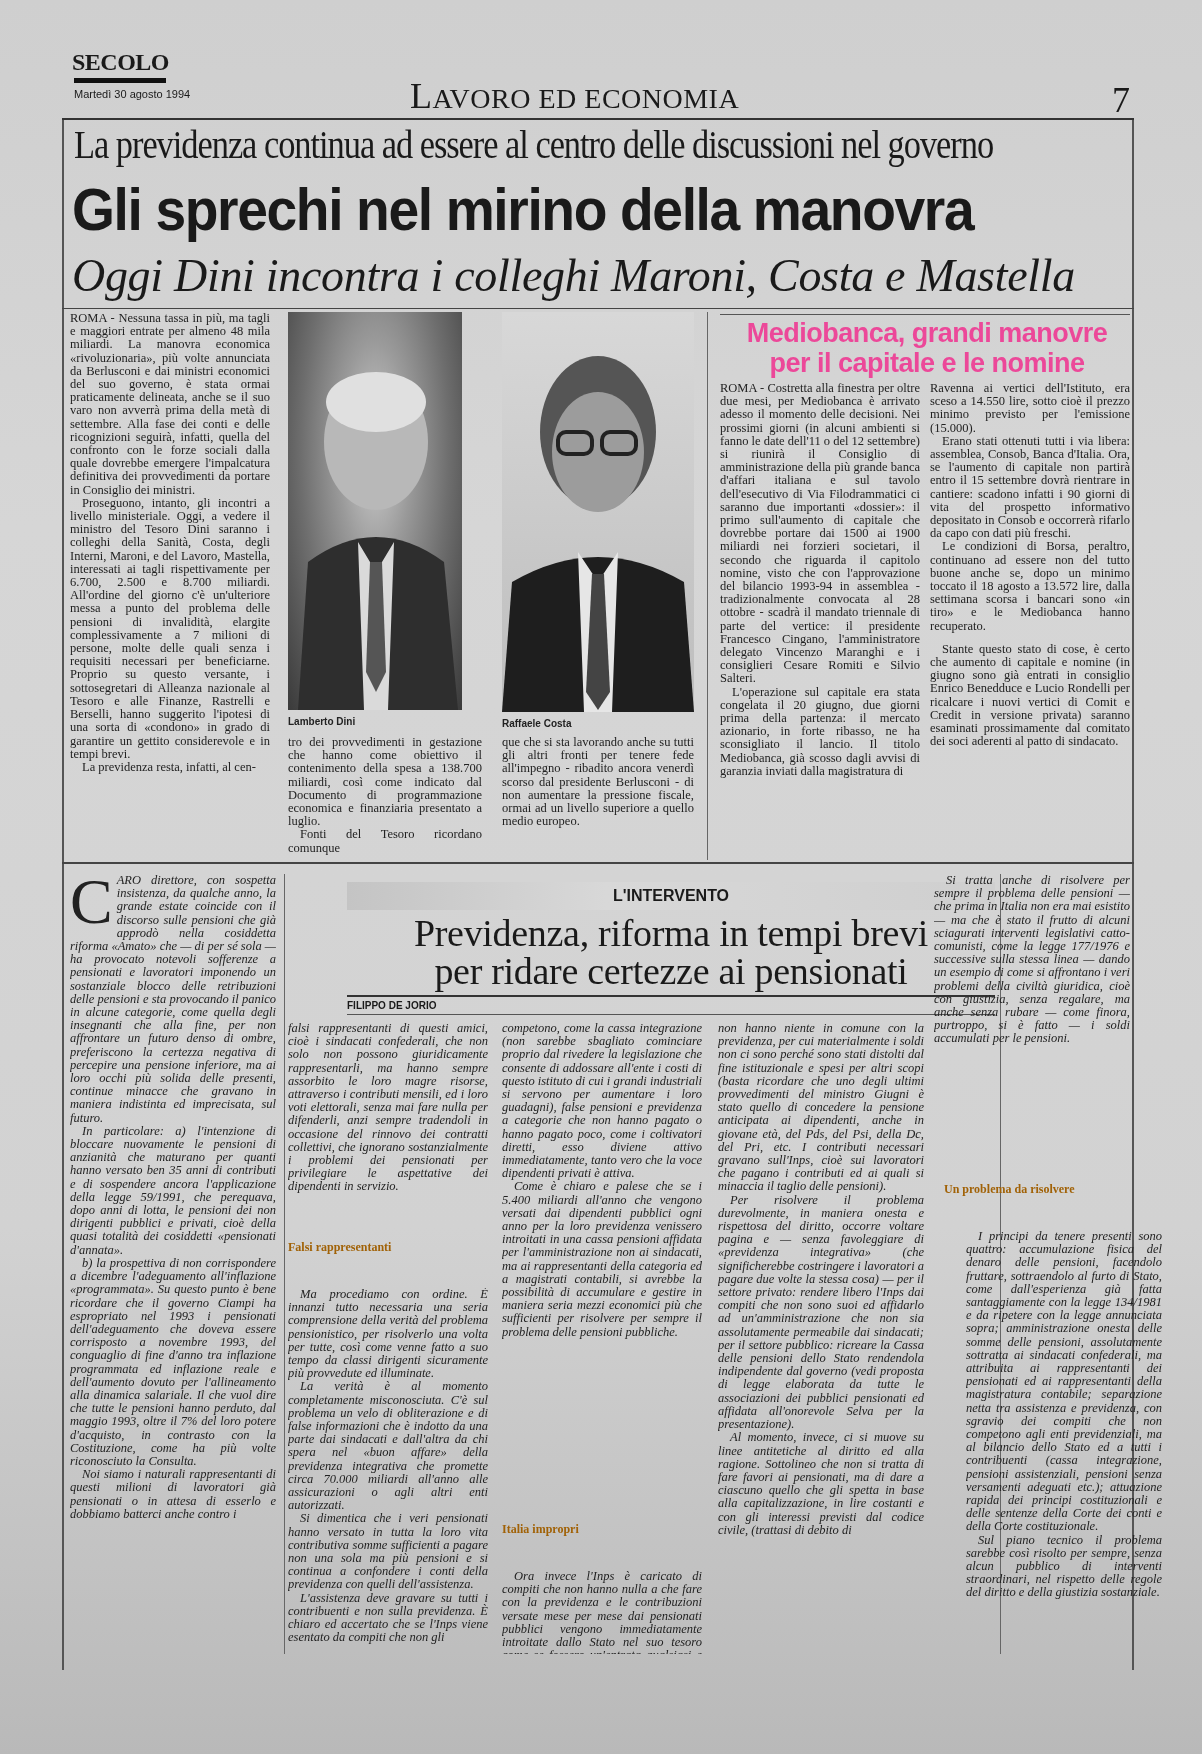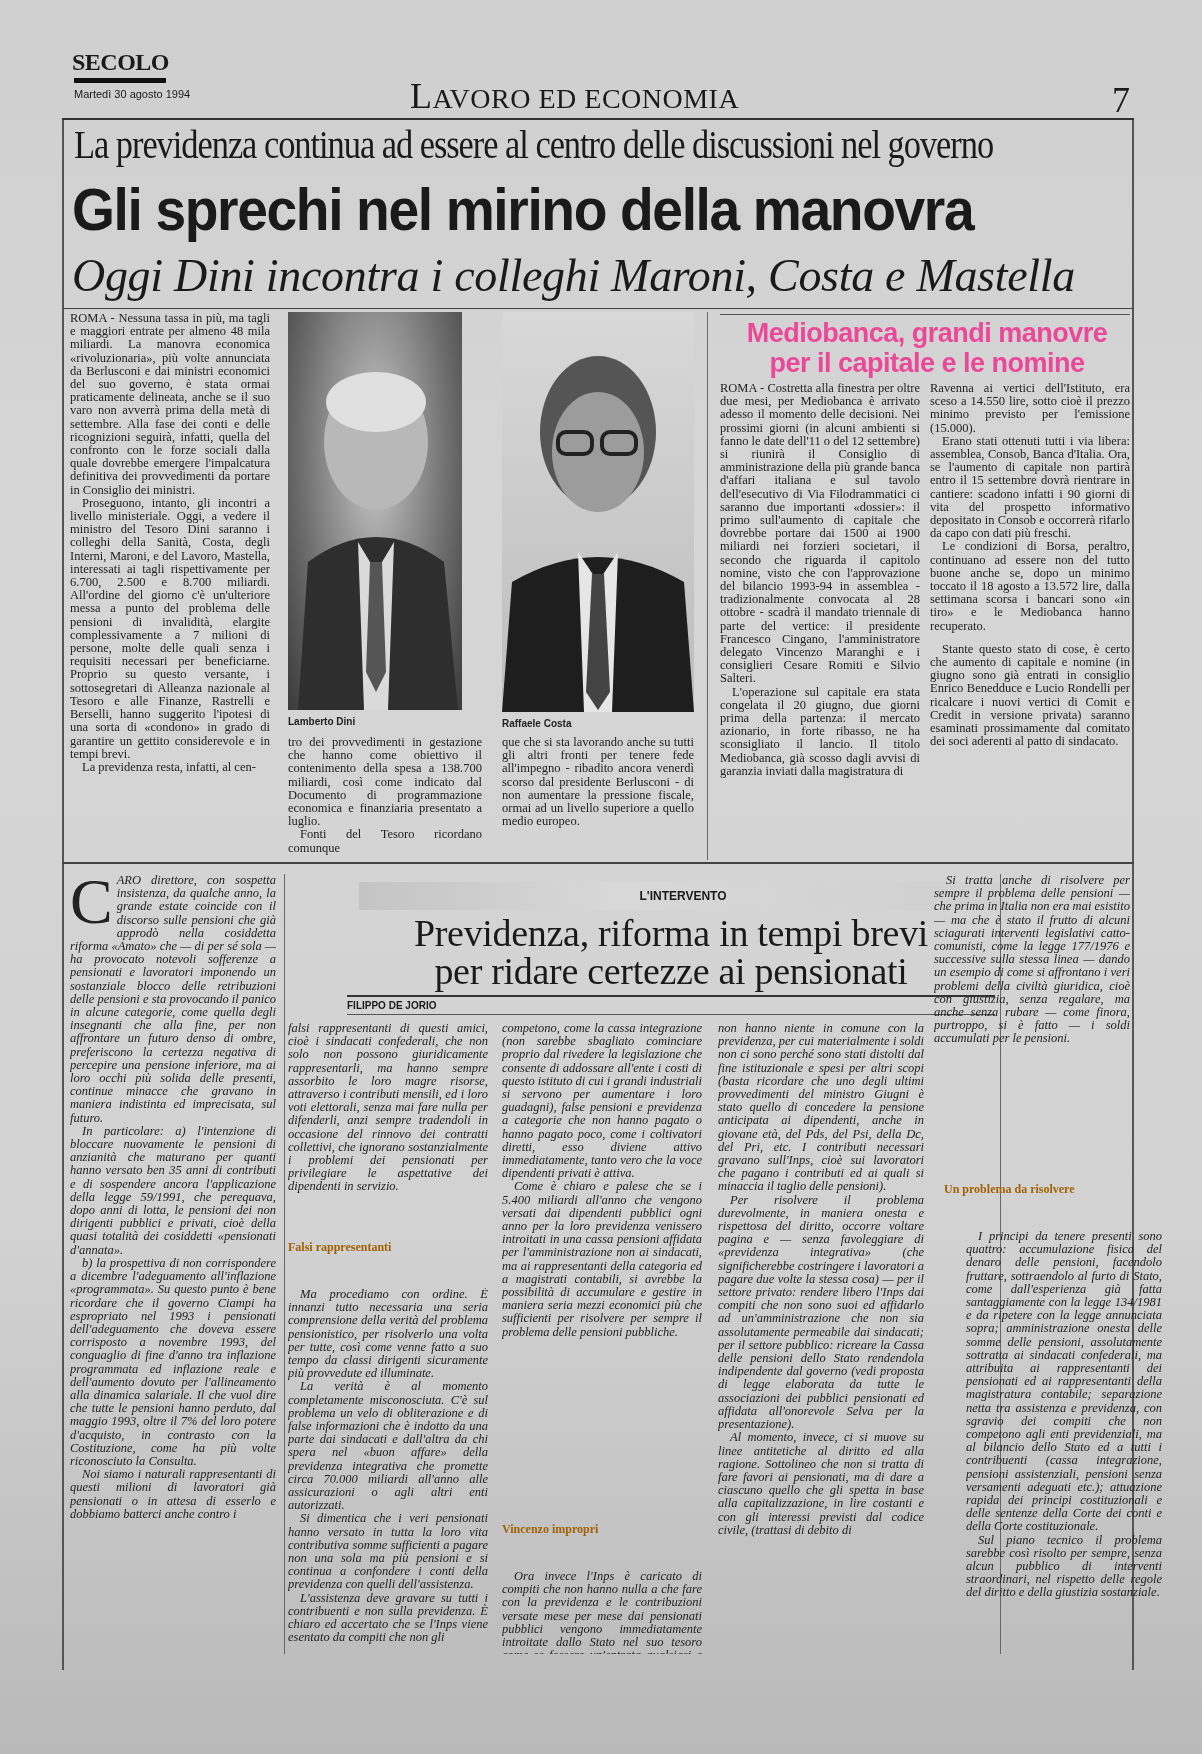--- a/index.html
+++ b/index.html
@@ -22,21 +22,21 @@
 .col{position:absolute;font-size:12.5px;line-height:13.2px;text-align:justify;hyphens:auto;overflow:hidden;color:#222}
 .col p{text-indent:12px}
 .col p.first{text-indent:0}
 .col .lead{font-weight:normal}
 .italic{font-style:italic}
 .photo{position:absolute;background:#888;overflow:hidden}
 .caption{position:absolute;font-family:"Liberation Sans",sans-serif;font-weight:bold;font-size:10px;color:#222}
 .medio-title{position:absolute;left:660px;top:278px;width:410px;text-align:center;font-family:"Liberation Sans",sans-serif;font-weight:bold;font-size:27px;line-height:30px;letter-spacing:-0.5px;color:#ec4899}
 .vrule{position:absolute;width:1px;background:#666}
 .hrule{position:absolute;height:1px;background:#555}
-.interv-label{position:absolute;left:297px;top:842px;width:648px;height:28px;background:linear-gradient(90deg,#c4c4c4,#d8d8d8 40%,#cfcfcf);text-align:center;font-family:"Liberation Sans",sans-serif;font-weight:bold;font-size:12px;line-height:28px}
+.interv-label{position:absolute;left:285px;top:842px;width:648px;height:28px;background:linear-gradient(90deg,#c4c4c4,#d8d8d8 40%,#cfcfcf);text-align:center;font-family:"Liberation Sans",sans-serif;font-weight:bold;font-size:16px;line-height:28px}
 .interv-title{position:absolute;left:285px;top:874px;width:648px;text-align:center;font-size:38px;line-height:38px;letter-spacing:-0.3px}
 .byline{position:absolute;left:285px;top:958px;width:648px;text-align:left;font-family:"Liberation Sans",sans-serif;font-weight:bold;font-size:10px;line-height:16px}
 .subhead{position:absolute;font-weight:bold;font-size:12px;line-height:22px;color:#a16207}
 .dropcap{float:left;font-size:64px;line-height:52px;margin:2px 4px 0 0;font-style:normal;font-family:"Liberation Serif",serif}
 </style>
 </head>
 <body>
 
 <div class="page">
 
@@ -138,21 +138,21 @@
     <p>Ma procediamo con ordine. È innanzi tutto necessaria una seria comprensione della verità del problema pensionistico, per risolverlo una volta per tutte, così come venne fatto a suo tempo da classi dirigenti sicuramente più provvedute ed illuminate.</p>
     <p>La verità è al momento completamente misconosciuta. C'è sul problema un velo di obliterazione e di false informazioni che è indotto da una parte dai sindacati e dall'altra da chi spera nel «buon affare» della previdenza integrativa che promette circa 70.000 miliardi all'anno alle assicurazioni o agli altri enti autorizzati.</p>
     <p>Si dimentica che i veri pensionati hanno versato in tutta la loro vita contributiva somme sufficienti a pagare non una sola ma più pensioni e si continua a confondere i conti della previdenza con quelli dell'assistenza.</p>
     <p>L'assistenza deve gravare su tutti i contribuenti e non sulla previdenza. È chiaro ed accertato che se l'Inps viene esentato da compiti che non gli</p>
   </div>
 
   <div class="col italic" style="left:440px;top:982px;width:200px;height:468px">
     <p class="first">competono, come la cassa integrazione (non sarebbe sbagliato cominciare proprio dal rivedere la legislazione che consente di addossare all'ente i costi di questo istituto di cui i grandi industriali si servono per aumentare i loro guadagni), false pensioni e previdenza a categorie che non hanno pagato o hanno pagato poco, come i coltivatori diretti, esso diviene attivo immediatamente, tanto vero che la voce dipendenti privati è attiva.</p>
     <p>Come è chiaro e palese che se i 5.400 miliardi all'anno che vengono versati dai dipendenti pubblici ogni anno per la loro previdenza venissero introitati in una cassa pensioni affidata per l'amministrazione non ai sindacati, ma ai rappresentanti della categoria ed a magistrati contabili, si avrebbe la possibilità di accumulare e gestire in maniera seria mezzi economici più che sufficienti per risolvere per sempre il problema delle pensioni pubbliche.</p>
   </div>
-  <div class="subhead" style="left:440px;top:1478px;width:200px">Vincenzo impropri</div>
+  <div class="subhead" style="left:440px;top:1478px;width:200px">Italia impropri</div>
   <div class="col italic" style="left:440px;top:1530px;width:200px;height:84px">
     <p>Ora invece l'Inps è caricato di compiti che non hanno nulla a che fare con la previdenza e le contribuzioni versate mese per mese dai pensionati pubblici vengono immediatamente introitate dallo Stato nel suo tesoro come se fossero un'entrata qualsiasi e spese per ragioni che</p>
   </div>
 
   <div class="col italic" style="left:656px;top:982px;width:206px;height:632px">
     <p class="first">non hanno niente in comune con la previdenza, per cui materialmente i soldi non ci sono perché sono stati distolti dal fine istituzionale e spesi per altri scopi (basta ricordare che uno degli ultimi provvedimenti del ministro Giugni è stato quello di concedere la pensione anticipata ai dipendenti, anche in giovane età, del Pds, del Psi, della Dc, del Pri, etc. I contributi necessari gravano sull'Inps, cioè sui lavoratori che pagano i contributi ed ai quali si minaccia il taglio delle pensioni).</p>
     <p>Per risolvere il problema durevolmente, in maniera onesta e rispettosa del diritto, occorre voltare pagina e — senza favoleggiare di «previdenza integrativa» (che significherebbe costringere i lavoratori a pagare due volte la stessa cosa) — per il settore privato: rendere libero l'Inps dai compiti che non sono suoi ed affidarlo ad un'amministrazione che non sia assolutamente permeabile dai sindacati; per il settore pubblico: ricreare la Cassa delle pensioni dello Stato rendendola indipendente dal governo (vedi proposta di legge elaborata da tutte le associazioni dei pubblici pensionati ed affidata all'onorevole Selva per la presentazione).</p>
     <p>Al momento, invece, ci si muove su linee antitetiche al diritto ed alla ragione. Sottolineo che non si tratta di fare favori ai pensionati, ma di dare a ciascuno quello che gli spetta in base alla capitalizzazione, in lire costanti e con gli interessi previsti dal codice civile, (trattasi di debito di</p>
   </div>
   <div class="vrule" style="left:938px;top:834px;height:780px"></div>

